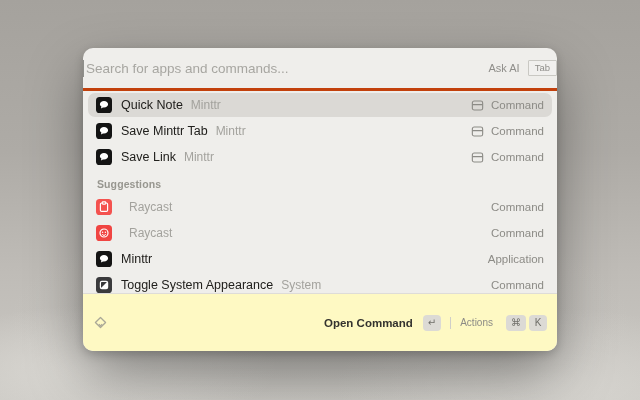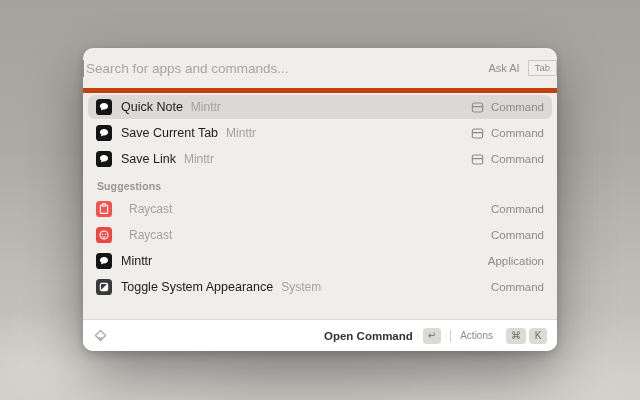--- a/index.html
+++ b/index.html
@@ -13,21 +13,21 @@
       linear-gradient(180deg,#a5a29d 0%,#aeaba6 38%,#bfbcb7 68%,#cbc9c4 100%);
   }
   .launcher{
     position:absolute;left:83px;top:48px;width:474px;height:303px;
     background:#efeeeb;border-radius:10px;
     box-shadow:0 25px 55px rgba(0,0,0,.38),0 3px 10px rgba(0,0,0,.18);
     display:flex;flex-direction:column;overflow:hidden;
   }
   
   .search-bar{height:40px;flex:0 0 40px;display:flex;align-items:center;
-    padding:0 0;border-bottom:5px solid #c2410c;}
+    padding:0 0;border-bottom:3px solid #c2410c;}
   .caret{width:1px;height:17px;background:#8f8f8b;margin-right:2px;flex:0 0 1px;}
   .search-input{flex:1;border:none;outline:none;background:transparent;
     font-family:inherit;font-size:13.5px;color:#3a3935;padding:0;}
   .search-input::placeholder{color:#a7a6a1;}
   .ask-ai{font-size:11px;color:#8f8e8a;margin:0 8px 0 6px;white-space:nowrap;}
   .tab-badge{font-size:9.5px;color:#8f8e8a;border:1px solid #c9c8c3;border-radius:1px;
     padding:2px 6px;line-height:1;background:rgba(255,255,255,.15);}
   
   .list{flex:1;overflow:hidden;padding:2px 5px 0;}
   .section-title{font-size:10.5px;font-weight:600;color:#97968f;
@@ -35,22 +35,22 @@
   .row{height:24px;display:flex;align-items:center;padding:0 8px;margin:0 0 2px;
     border-radius:7px;}
   .row.selected{background:#dbd9d5;}
   .row .app-icon{width:16px;height:16px;flex:0 0 16px;margin-right:9px;display:flex;}
   .row .title{font-size:12.5px;font-weight:500;color:#21201d;white-space:nowrap;}
   .row .subtitle{font-size:12px;color:#a3a29d;margin-left:8px;white-space:nowrap;}
   .row .spacer{flex:1;}
   .row .type-icon{width:15px;height:15px;margin-right:6px;display:flex;color:#8c8b86;}
   .row .type-label{font-size:11.5px;color:#8c8b86;white-space:nowrap;}
   
-  .footer{height:25px;flex:0 0 25px;border-top:1px solid #dedcd8;background:#ffffff;
-    display:flex;align-items:center;padding:3px 10px;}
+  .footer{height:25px;flex:0 0 25px;border-top:1px solid #dedcd8;background:#fef9c3;
+    display:flex;align-items:center;padding:16px 10px;}
   .logo{width:15px;height:15px;display:flex;opacity:.75;}
   .footer-right{margin-left:auto;display:flex;align-items:center;}
   .action-primary{font-size:11.5px;font-weight:600;color:#33322e;margin-right:7px;}
   .key-badge{background:#dcdad5;border-radius:4px;padding:2px 5px;font-size:10px;
     line-height:1.2;color:#6f6e69;margin-left:3px;min-width:8px;text-align:center;}
   .footer-sep{width:1px;height:12px;background:#cfcec9;margin:0 9px;}
   .action-secondary{font-size:10px;color:#8c8b86;margin-right:10px;}
   svg{display:block;width:100%;height:100%;}
 </style>
 </head>
@@ -84,21 +84,21 @@
         </span>
         <span class="type-label">Command</span>
       </div>
       <div class="row">
         <span class="app-icon">
           <svg viewBox="0 0 16 16">
             <rect width="16" height="16" rx="3.6" fill="#141414"></rect>
             <path d="M8 3.9c-2.3 0-4.1 1.4-4.1 3.2 0 1 .6 1.9 1.5 2.5l-.5 2 2.1-1.2c.3 0 .7.1 1 .1 2.3 0 4.1-1.5 4.1-3.3S10.3 3.9 8 3.9z" fill="#fff"></path>
           </svg>
         </span>
-        <span class="title">Save Current Tab</span>
+        <span class="title">Save Minttr Tab</span>
         <span class="subtitle">Minttr</span>
         <span class="spacer"></span>
         <span class="type-icon">
           <svg viewBox="0 0 16 16">
             <rect x="2.5" y="3.2" width="11" height="9.6" rx="2" fill="none" stroke="currentColor" stroke-width="1.2"></rect>
             <line x1="2.5" y1="7" x2="13.5" y2="7" stroke="currentColor" stroke-width="1.2"></line>
           </svg>
         </span>
         <span class="type-label">Command</span>
       </div>

